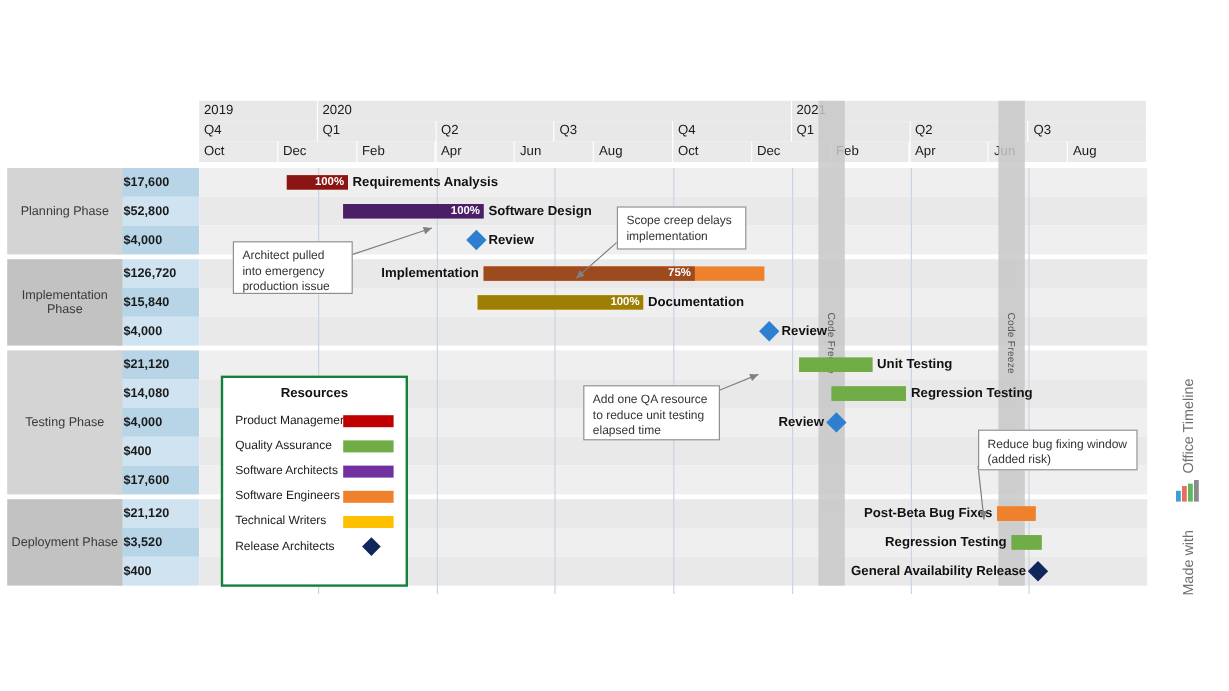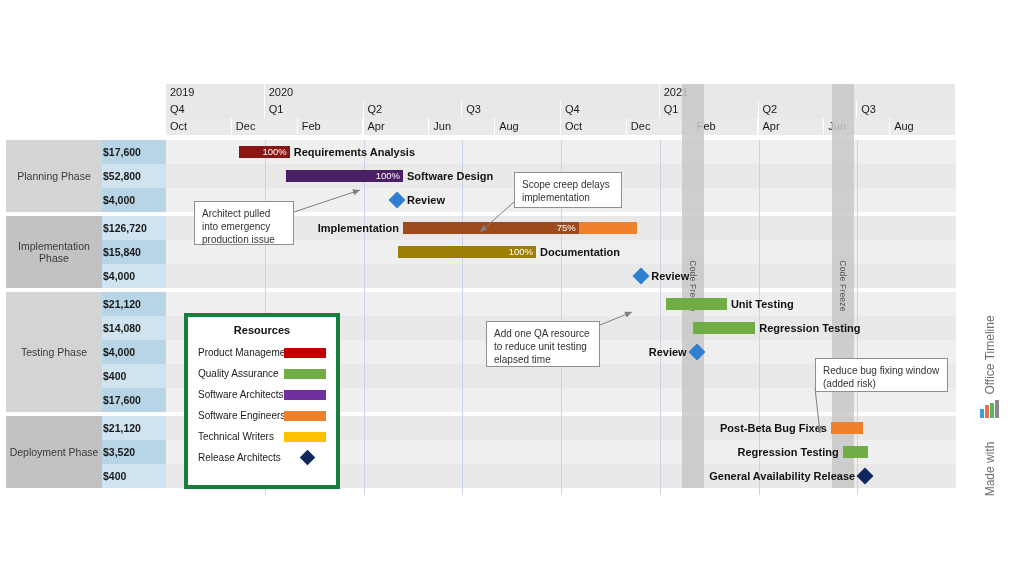--- a/index.html
+++ b/index.html
@@ -44,35 +44,35 @@
   .freeze{position:absolute;top:-56px;width:22px;background:#c8c8c8;opacity:.85;}
   .freeze span{position:absolute;left:50%;top:50%;
                transform:translate(-50%,-50%) rotate(90deg);
                white-space:nowrap;font-size:8.5px;color:#3a3a3a;
                letter-spacing:.2px;}
 
   .task{position:absolute;height:24px;}
   .bar{position:absolute;top:6px;height:12px;box-sizing:border-box;}
   .bar .prog{position:absolute;left:0;top:0;height:100%;}
   .pct{position:absolute;top:0;height:12px;line-height:12px;
-       font-size:9.5px;font-weight:normal;color:#ffffff;right:3px;}
+       font-size:9.5px;font-weight:bold;color:#ffffff;right:3px;}
   .tlabel{position:absolute;top:4px;height:16px;line-height:16px;
           font-size:11px;font-weight:bold;color:#111111;white-space:nowrap;}
   .diamond{position:absolute;top:6px;width:12px;height:12px;
            transform:rotate(45deg);}
 
   
   .callout{position:absolute;background:#ffffff;border:1px solid #8f8f8f;
            font-size:10px;color:#333333;line-height:13px;
            padding:5px 7px;box-sizing:border-box;z-index:40;}
   .leader{position:absolute;z-index:39;overflow:visible;}
 
   
   #legend{position:absolute;left:184px;top:313px;width:156px;height:176px;
-          background:#ffffff;border:4px solid #15803d;z-index:50;
+          background:#ffffff;border:2px solid #15803d;z-index:50;
           box-sizing:border-box;padding:7px 10px 0 10px;}
   #legend .ttl{text-align:center;font-size:11px;font-weight:bold;
                color:#111;margin-bottom:6px;}
   .lrow{position:relative;height:21px;}
   .lrow .nm{font-size:10px;color:#1a1a1a;line-height:21px;}
   .lrow .sw{position:absolute;right:0;top:6px;width:42px;height:10px;}
   .lrow .dia{position:absolute;right:13px;top:5px;width:11px;height:11px;
              transform:rotate(45deg);background:#10275c;}
 
   

